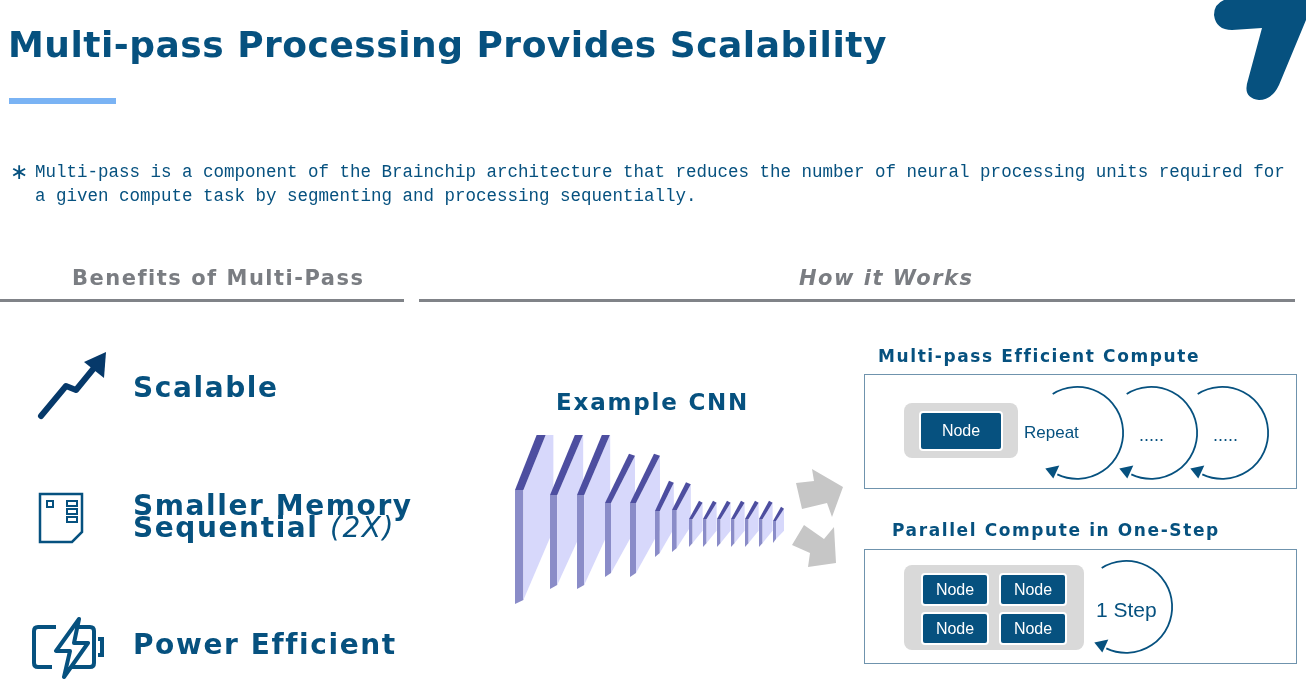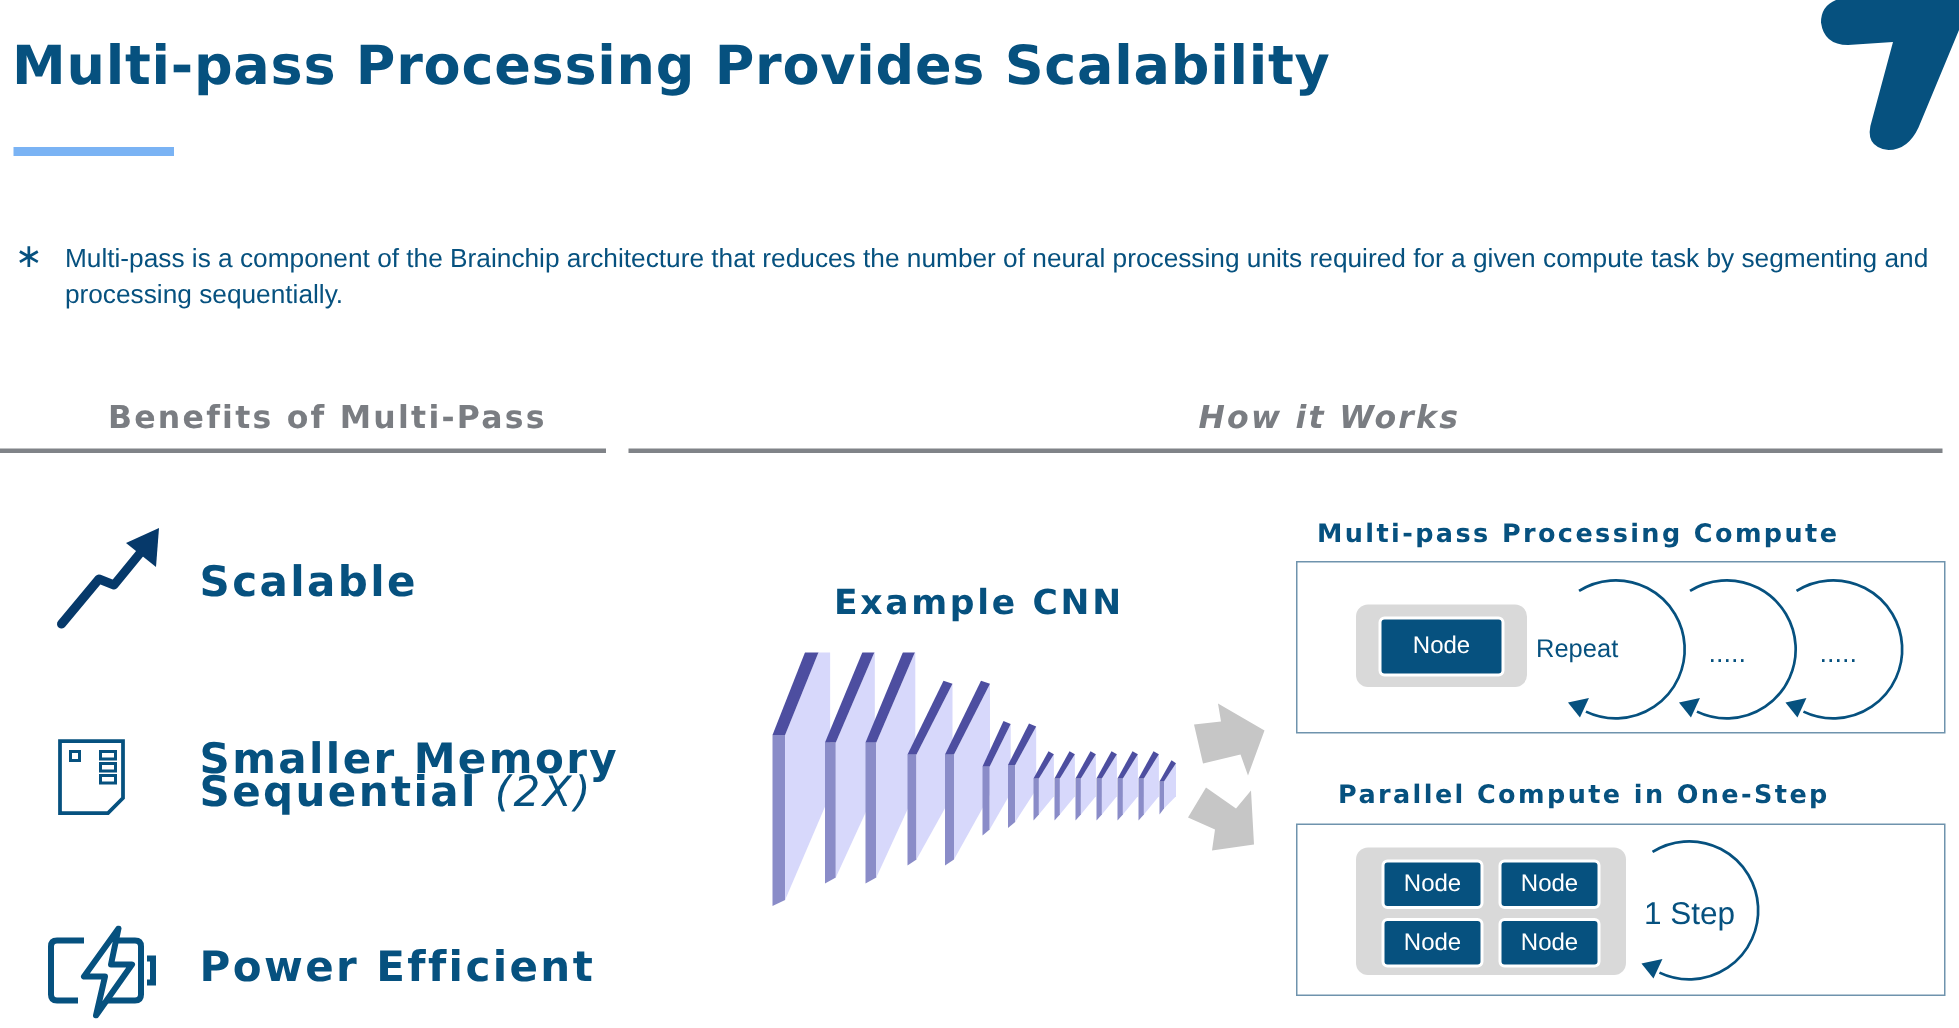--- a/index.html
+++ b/index.html
@@ -5,21 +5,21 @@
   * { box-sizing: border-box; margin: 0; padding: 0; }
   html, body { width: 1306px; height: 685px; background: #ffffff; overflow: hidden; }
   body { position: relative; font-family: "DejaVu Sans", sans-serif; color: #06517f; }
 
   .title { position: absolute; left: 8px; top: 24px; font-size: 36px; font-weight: 700; color: #06517f; letter-spacing: 0.5px; white-space: nowrap; font-family: "DejaVu Sans", sans-serif; }
   .title-underline { position: absolute; left: 9px; top: 98px; width: 107px; height: 6px; background: #7ab3f4; }
   .corner-logo { position: absolute; left: 1204px; top: 0; width: 102px; height: 102px; }
 
   .bullet { position: absolute; left: 8px; top: 160px; width: 1290px; display: flex; }
   .bullet-mark { width: 40px; font-size: 22px; color: #06517f; line-height: 24px; padding-left: 2px; }
-  .bullet-text { font-size: 17.5px; line-height: 24px; color: #06517f; font-family: Liberation Sans, sans-serif; }
+  .bullet-text { font-size: 17.5px; line-height: 24px; color: #06517f; font-family: Liberation Mono, monospace; }
 
   .section-heading { position: absolute; top: 266px; font-size: 21px; font-weight: 700; color: #7a7d82; letter-spacing: 1.5px; white-space: nowrap; margin-left: 40px; }
   .h-left { left: 32px; }
   .h-right { left: 759px; font-style: italic; }
   .section-rule { position: absolute; top: 299px; height: 3px; background: #808388; }
   .rule-left { left: 0; width: 404px; }
   .rule-right { left: 419px; width: 876px; }
   .benefit-icon { position: absolute; }
   .benefit-label { position: absolute; left: 133px; font-size: 28px; font-weight: 700; color: #06517f; letter-spacing: 1.6px; line-height: 22px; white-space: nowrap; }
   .benefit-label em { font-weight: 400; font-style: italic; }
@@ -161,21 +161,21 @@
       <polygon points="271,86 279,73.85 279,95.85 271,104" fill="#d7d8fb"></polygon>
       <polygon points="268,86 276,71.85 279,73.85 271,86" fill="#4d4ea0"></polygon>
     </g>
   </svg>
 
 <svg class="arrows-svg" width="70" height="115" viewBox="0 0 70 115">
   <polygon points="16,28 34,26 32,14 63,32 52,62 47,48 22,54" fill="#c6c6c6"></polygon>
   <polygon points="24,70 12,90 30,98 28,112 56,108 54,72 44,84" fill="#c6c6c6"></polygon>
 </svg>
 
-<div class="panel-title" style="left:878px;top:346px;">Multi-pass Processing Compute</div>
+<div class="panel-title" style="left:878px;top:346px;">Multi-pass Efficient Compute</div>
 <div class="panel p1">
   <div class="node-tray" style="left:39px;top:28px;width:114px;height:55px;"></div>
   <div class="node" style="left:54px;top:36px;width:84px;height:40px;">Node</div>
   <svg style="position:absolute;left:0;top:0;" width="433" height="115" viewBox="0 0 433 115">
     <g id="seq-loops">
         <g>
           <path d="M187.7,18.9 A46,46 0 1 1 192.3,99.4" fill="none" stroke="#06517f" stroke-width="1.8"></path>
           <polygon points="180.3,93.4 194.3,90.4 188.3,103.4" fill="#06517f"></polygon>
         </g>
         <g>

